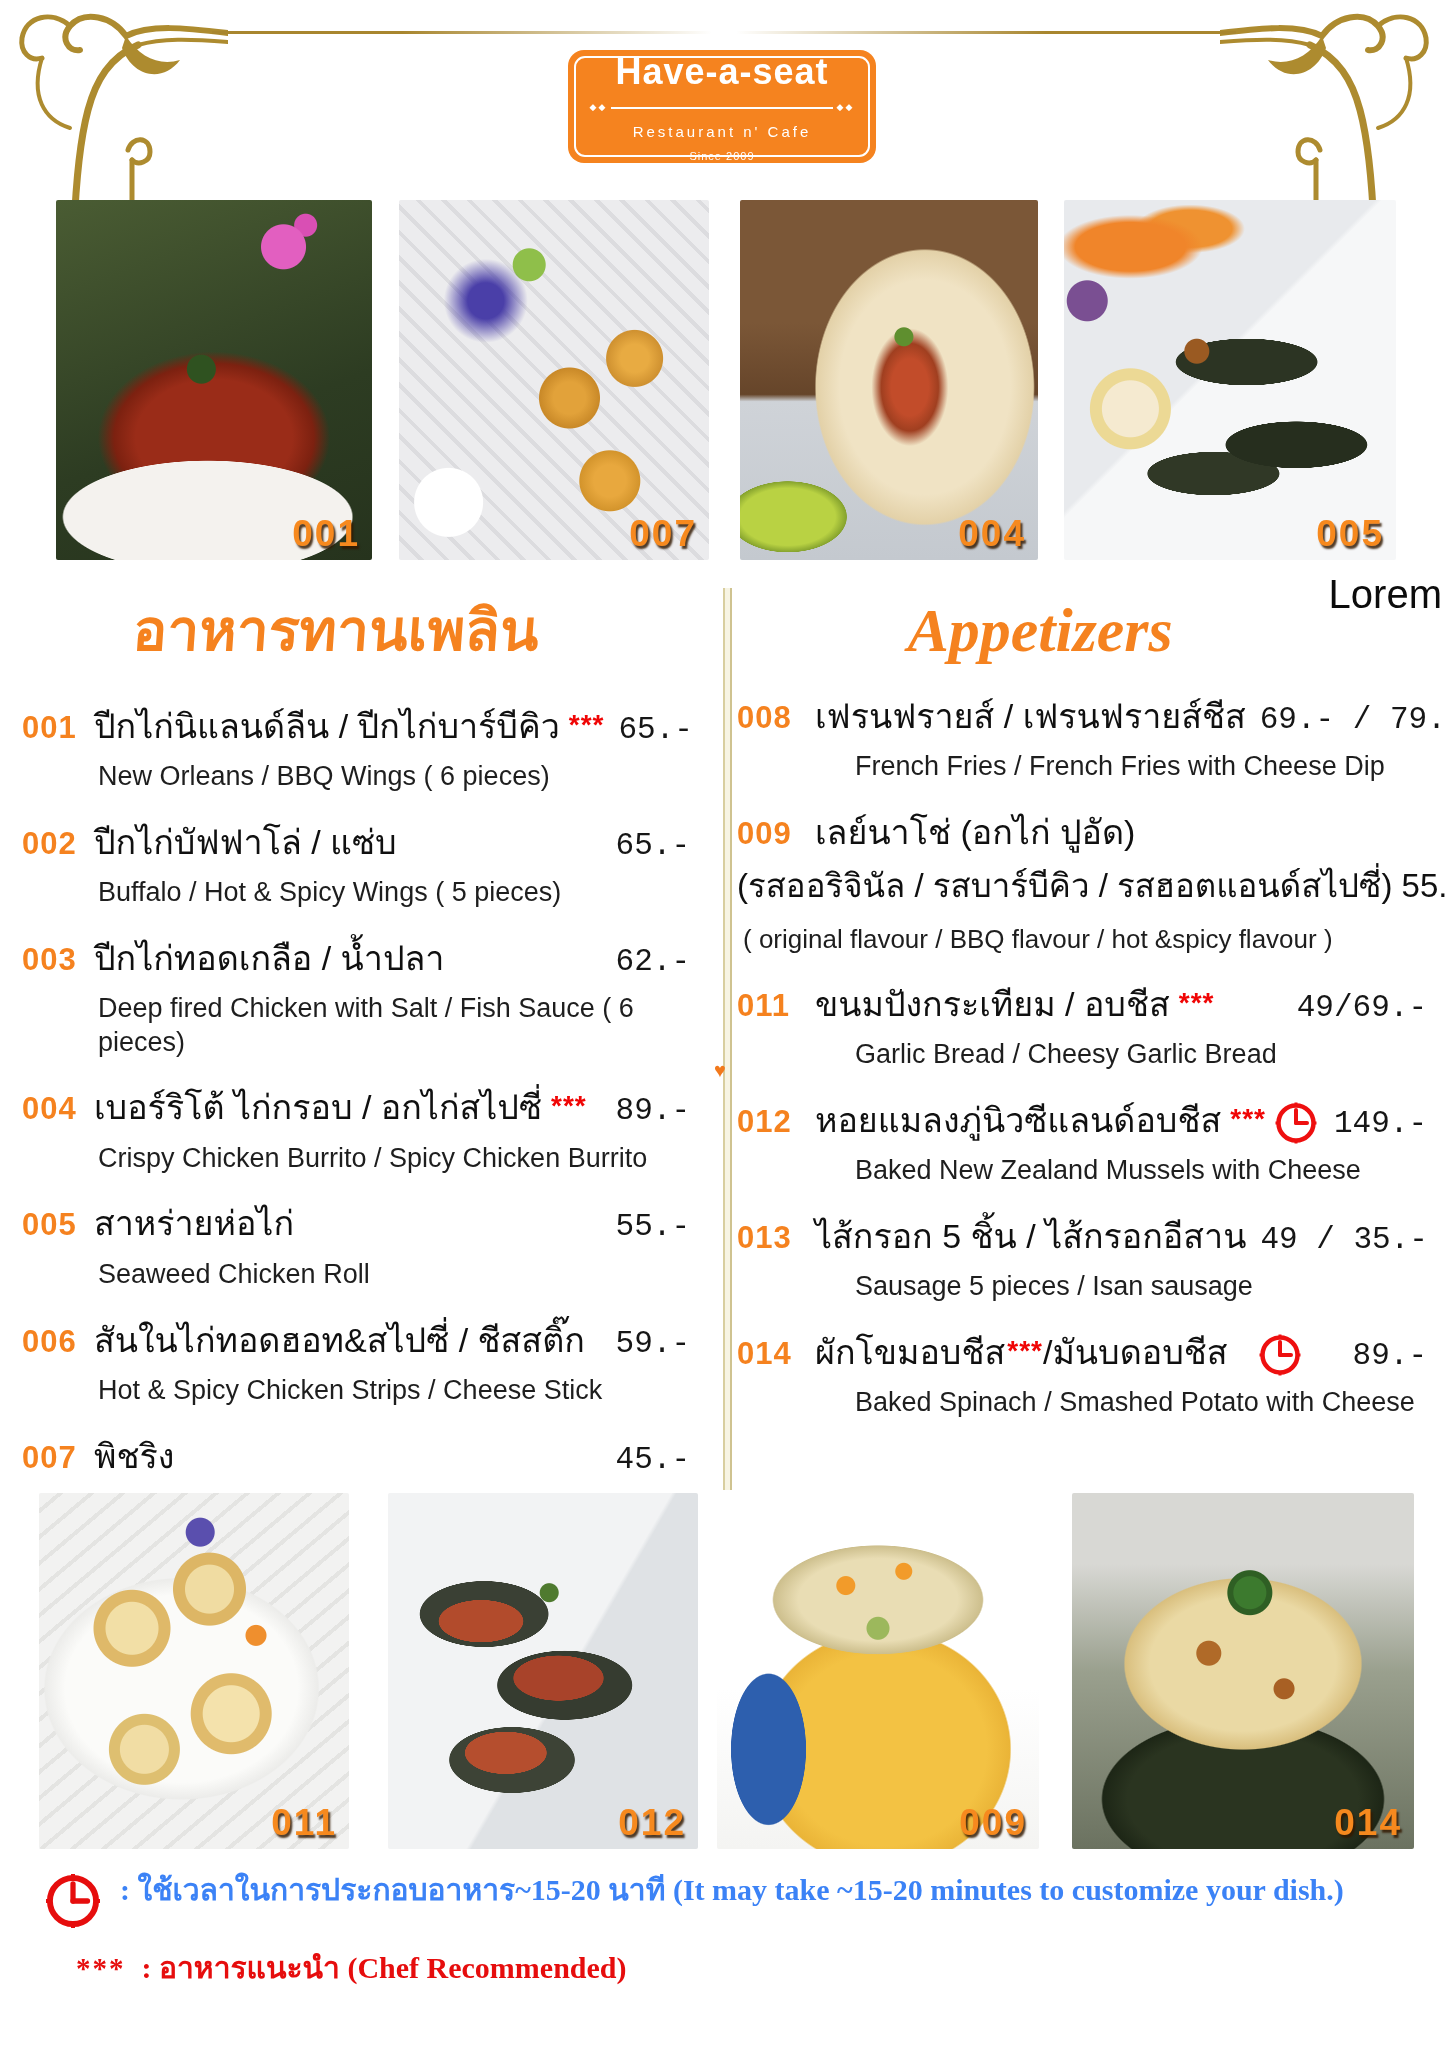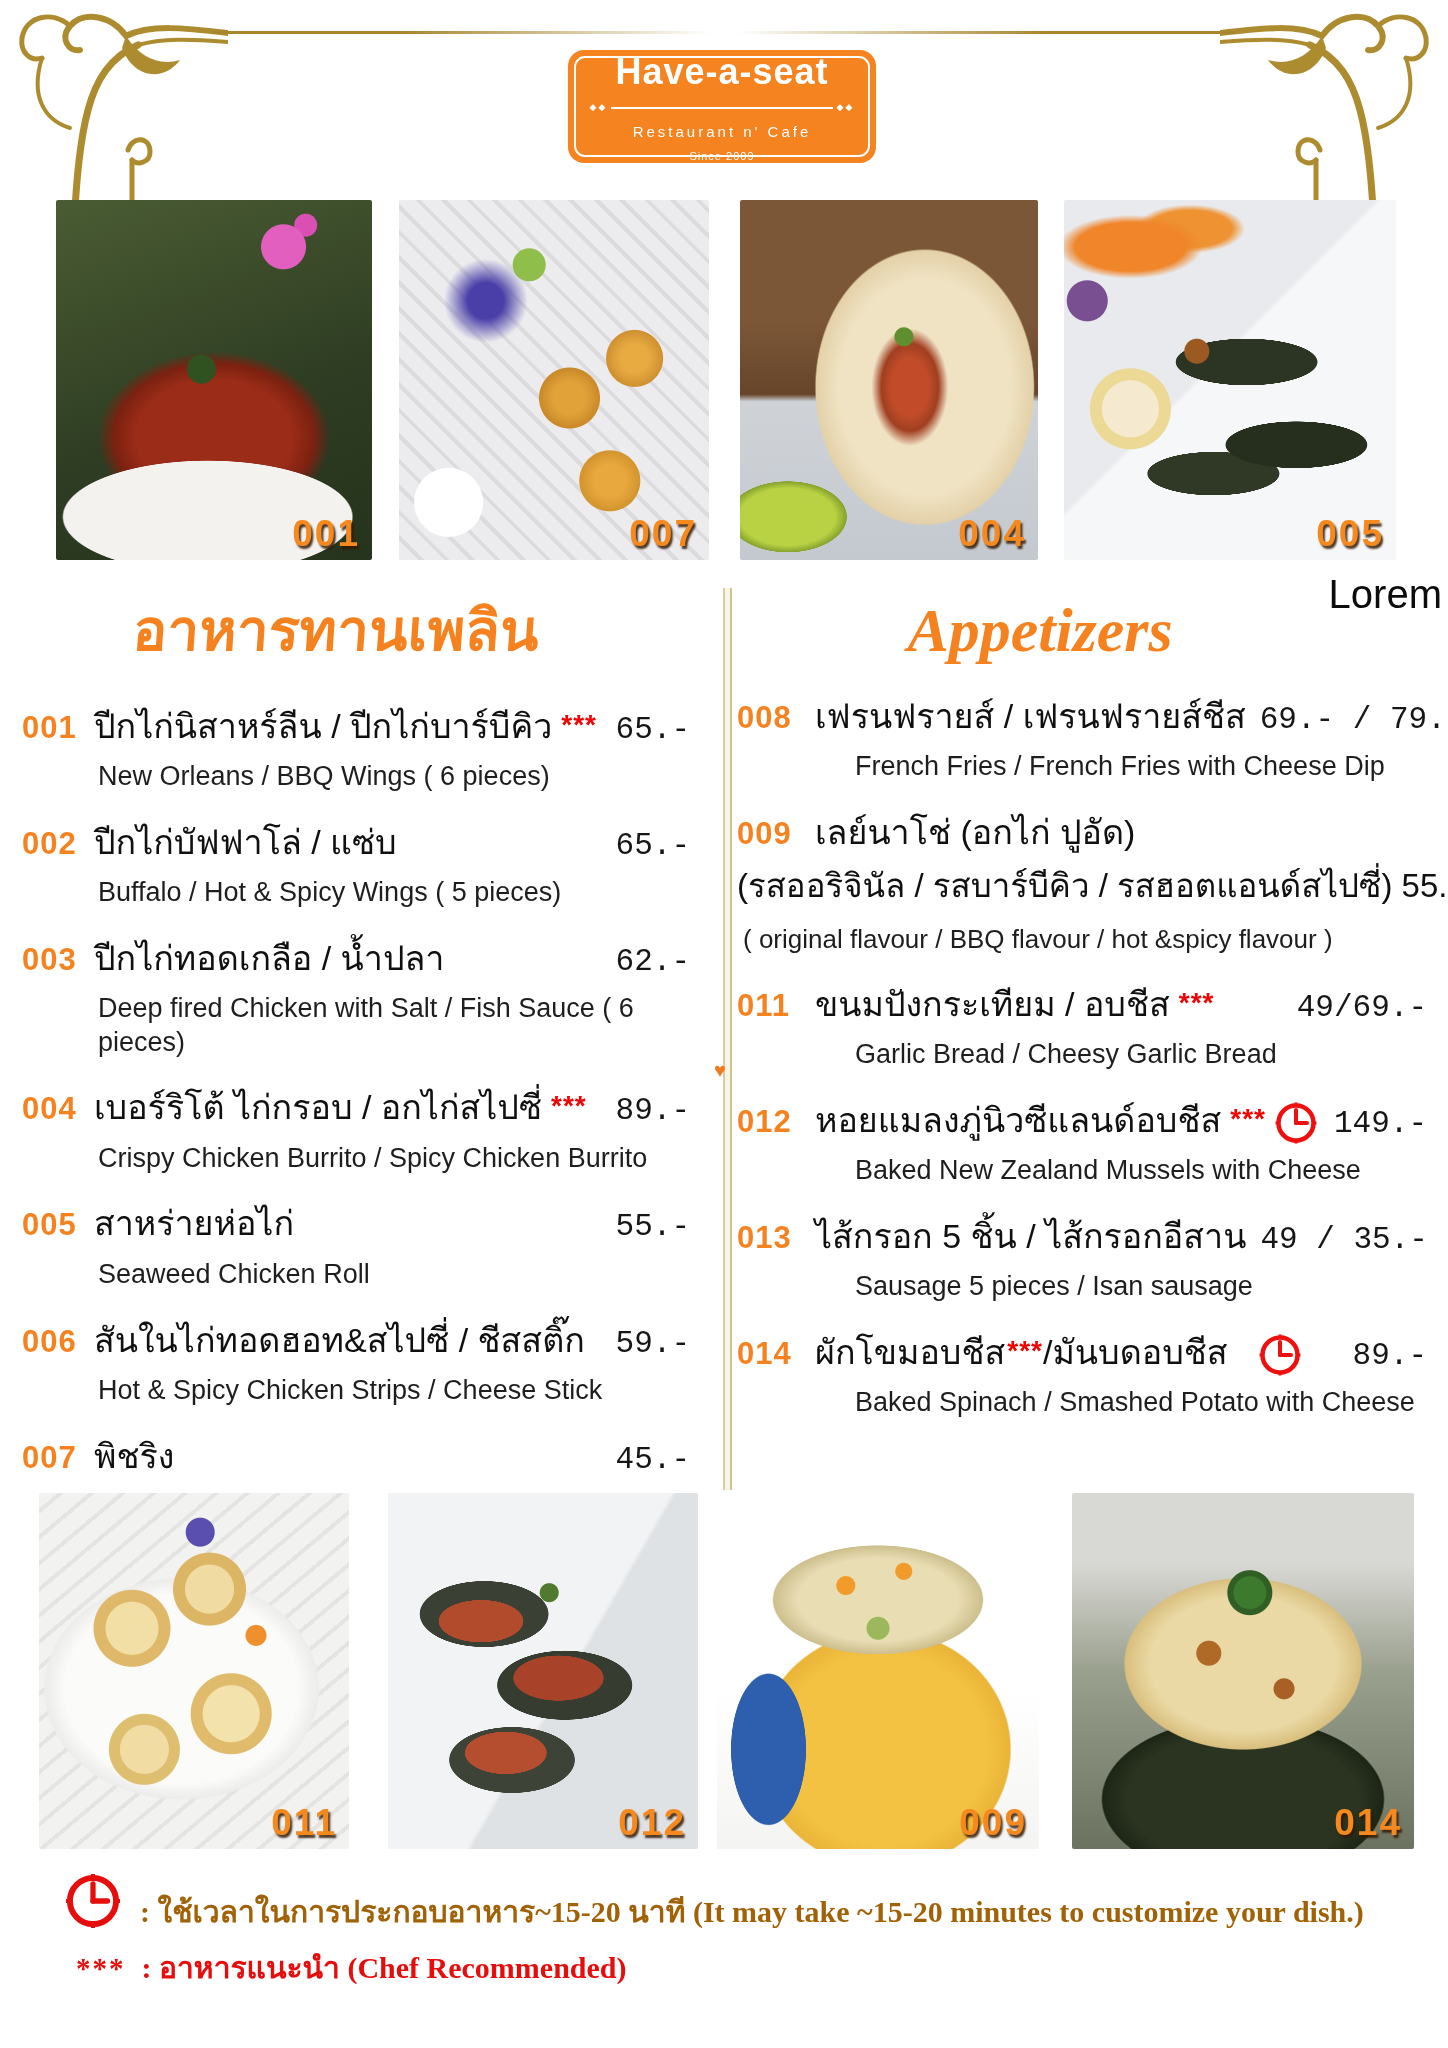--- a/index.html
+++ b/index.html
@@ -120,21 +120,21 @@
   .mi .stars.tight{margin-left:2px;}
   .mi .price{margin-left:auto;padding-left:14px;font-size:31px;color:#161616;white-space:nowrap;font-family:Liberation Mono, monospace;}
   .mi .sub{font-size:27px;color:#1e1e1e;margin:10px 0 0 76px;line-height:1.25;}
   .col-right .mi .sub{margin-left:118px;}
   .mi .l2{font-size:33px;color:#101010;margin-top:10px;white-space:nowrap;line-height:1.3;}
   .mi .sub2{font-size:26px;color:#1e1e1e;margin:16px 0 0 6px;line-height:1.25;}
   .clockicon{width:44px;height:44px;flex:none;align-self:center;color:#ee0f0f;margin-left:8px;position:relative;top:2px;}
   .clockicon.spaced{margin-left:30px;}
 
   
-  .footnote1{position:absolute;left:64px;top:1872px;display:flex;align-items:flex-end;gap:18px;color:#a16207;}
+  .footnote1{position:absolute;left:44px;top:1872px;display:flex;align-items:flex-start;gap:18px;color:#3b82f6;}
   .fclock{width:58px;height:58px;color:#e60d0d;flex:none;}
   .fn-text{font-family:"Liberation Serif","DejaVu Serif",serif;font-weight:bold;font-size:30px;line-height:1.2;}
   .footnote2{position:absolute;left:76px;top:1950px;display:flex;align-items:baseline;gap:16px;color:#e60d0d;}
   .fn2stars{font-family:"Liberation Serif","DejaVu Serif",serif;font-weight:bold;font-size:29px;letter-spacing:2px;}
 </style>
 </head>
 <body>
 
 <svg width="0" height="0" style="position:absolute" aria-hidden="true">
   <defs>
@@ -203,21 +203,21 @@
 
   <div class="vdivider"></div>
   <div class="vheart">♥</div>
 
   <div class="col col-left">
     <div class="heading-th">อาหารทานเพลิน</div>
 
     <div class="mi">
       <div class="l1">
         <span class="num">001</span>
-        <span class="ttl">ปีกไก่นิสาหร์ลีน / ปีกไก่บาร์บีคิว</span>
+        <span class="ttl">ปีกไก่นิแลนด์ลีน / ปีกไก่บาร์บีคิว</span>
         <span class="stars">***</span>
         <span class="price">65.-</span>
       </div>
       <div class="sub">New Orleans / BBQ  Wings  ( 6 pieces)</div>
     </div>
 
     <div class="mi">
       <div class="l1">
         <span class="num">002</span>
         <span class="ttl">ปีกไก่บัฟฟาโล่  / แซ่บ</span>

